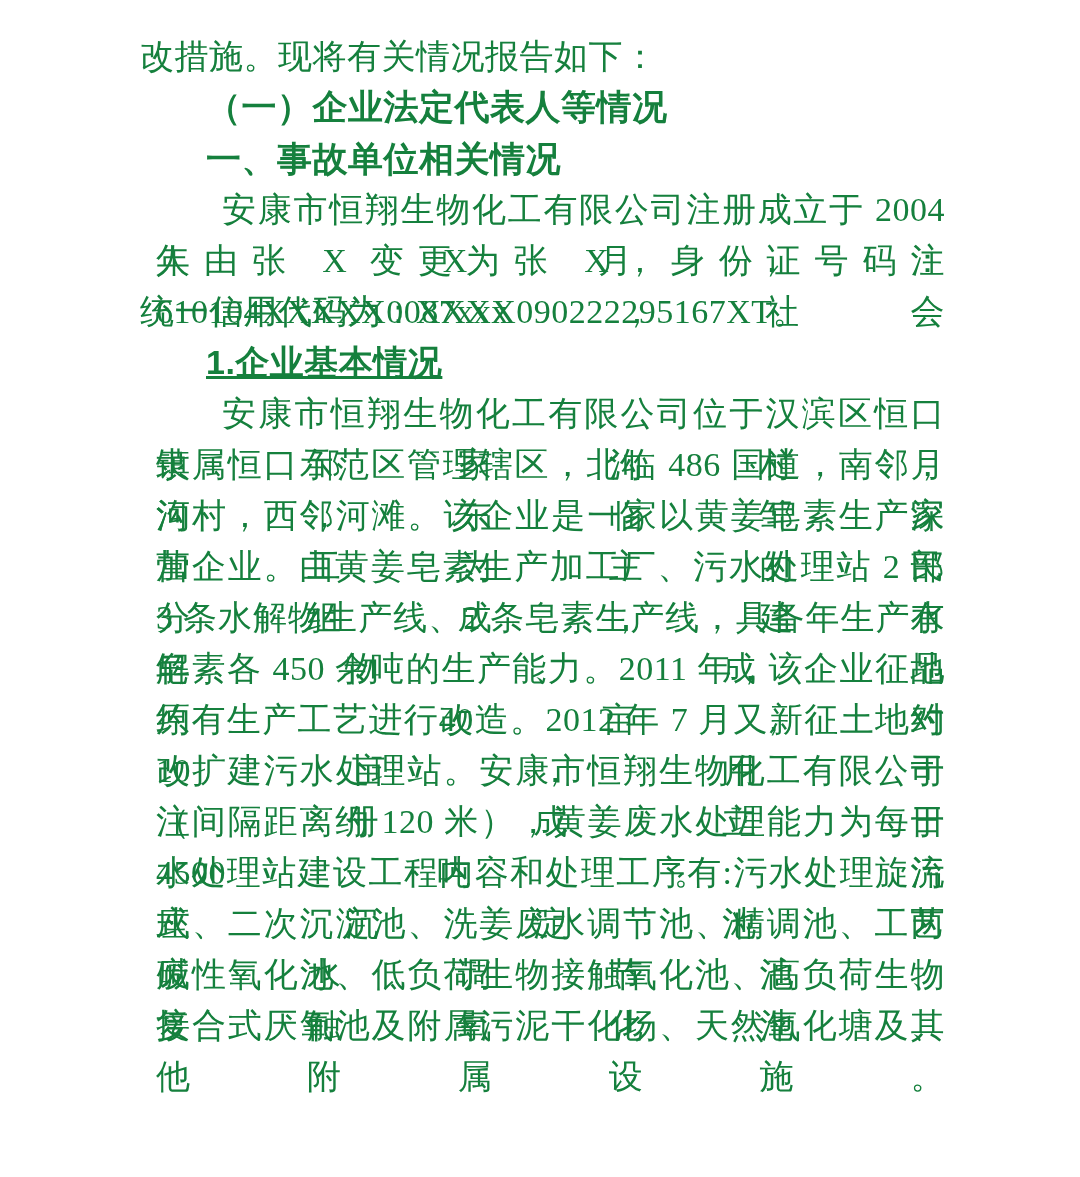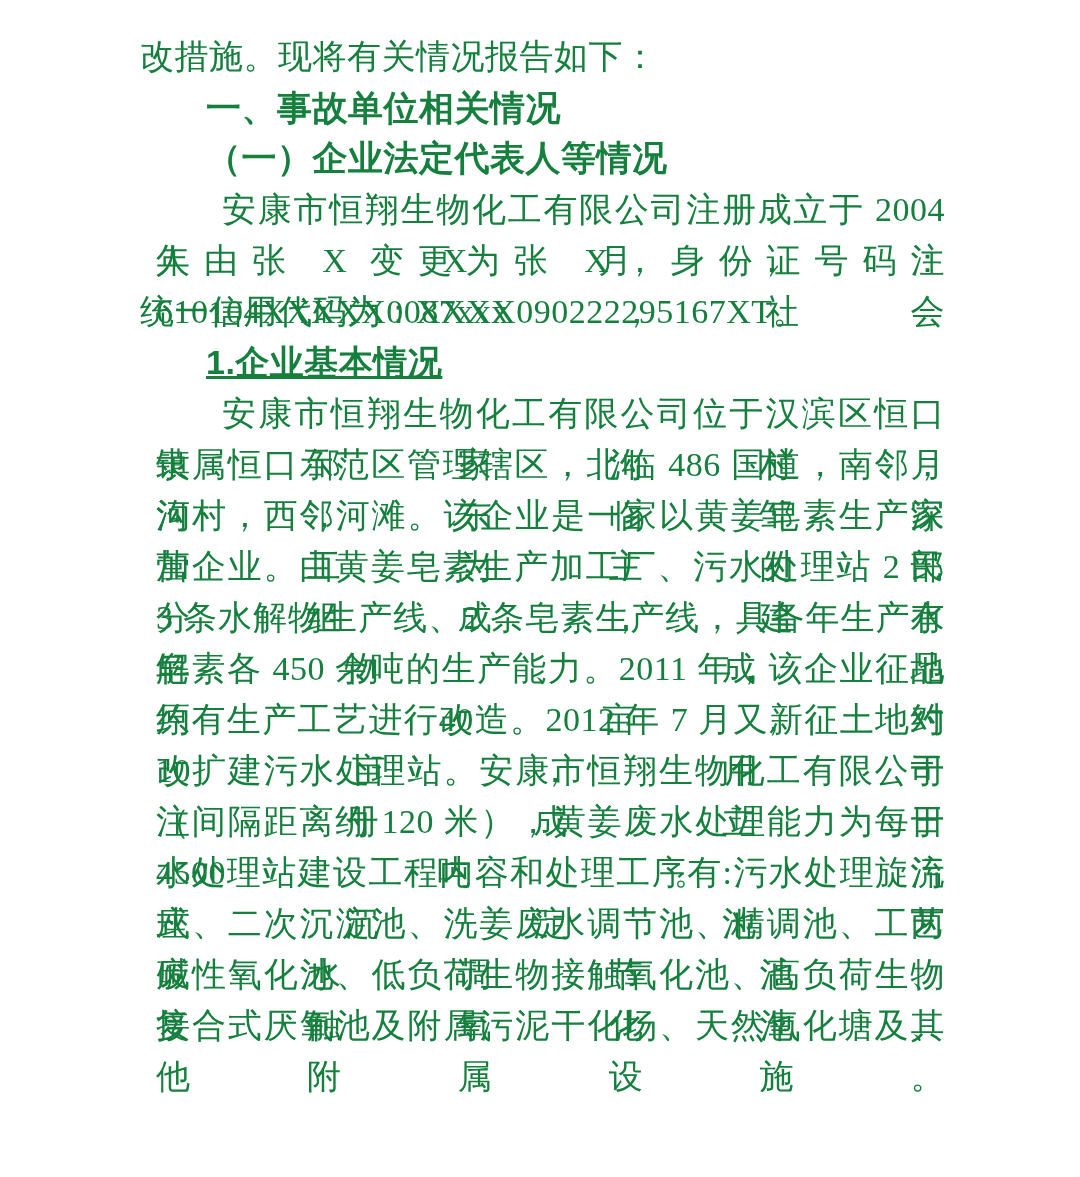--- a/index.html
+++ b/index.html
@@ -62,23 +62,23 @@
   }
 </style>
 </head>
 <body>
 
 <div class="page">
   <div class="content">
 
     <div class="ln">改措施。现将有关情况报告如下：</div>
 
+    <div class="ln h2 ind">（一）企业法定代表人等情况</div>
+
     <div class="ln h1 ind">一、事故单位相关情况</div>
-
-    <div class="ln h2 ind">（一）企业法定代表人等情况</div>
 
     <div class="ln ind fill">安康市恒翔生物化工有限公司注册成立于 2004 年 X 月，注</div>
     <div class="ln fill">人由张 X 变更为张 X，身份证号码：610104XXXXX0087xxx，社会</div>
     <div class="ln">统一信用代码为：XXXX090222295167XT。</div>
 
 
     <div class="ln h3 ind">1.企业基本情况</div>
 
     <div class="ln ind fill">安康市恒翔生物化工有限公司位于汉滨区恒口镇邹家沟村，</div>
     <div class="ln fill">隶属恒口示范区管理辖区，北临 486 国道，南邻月河，东临邹家</div>

